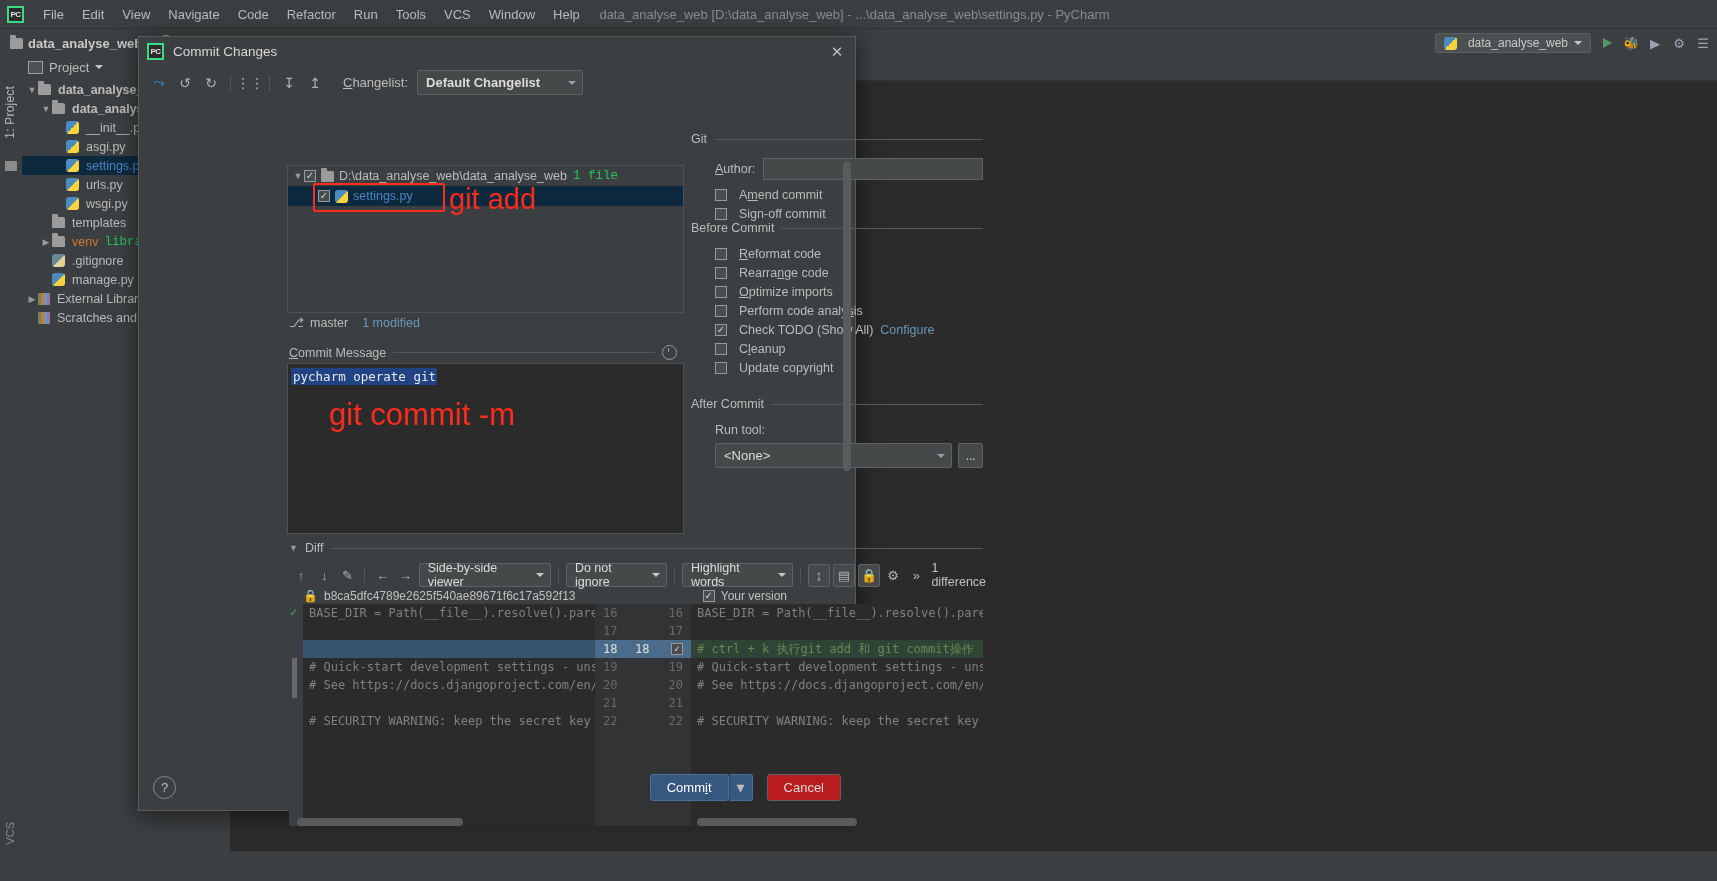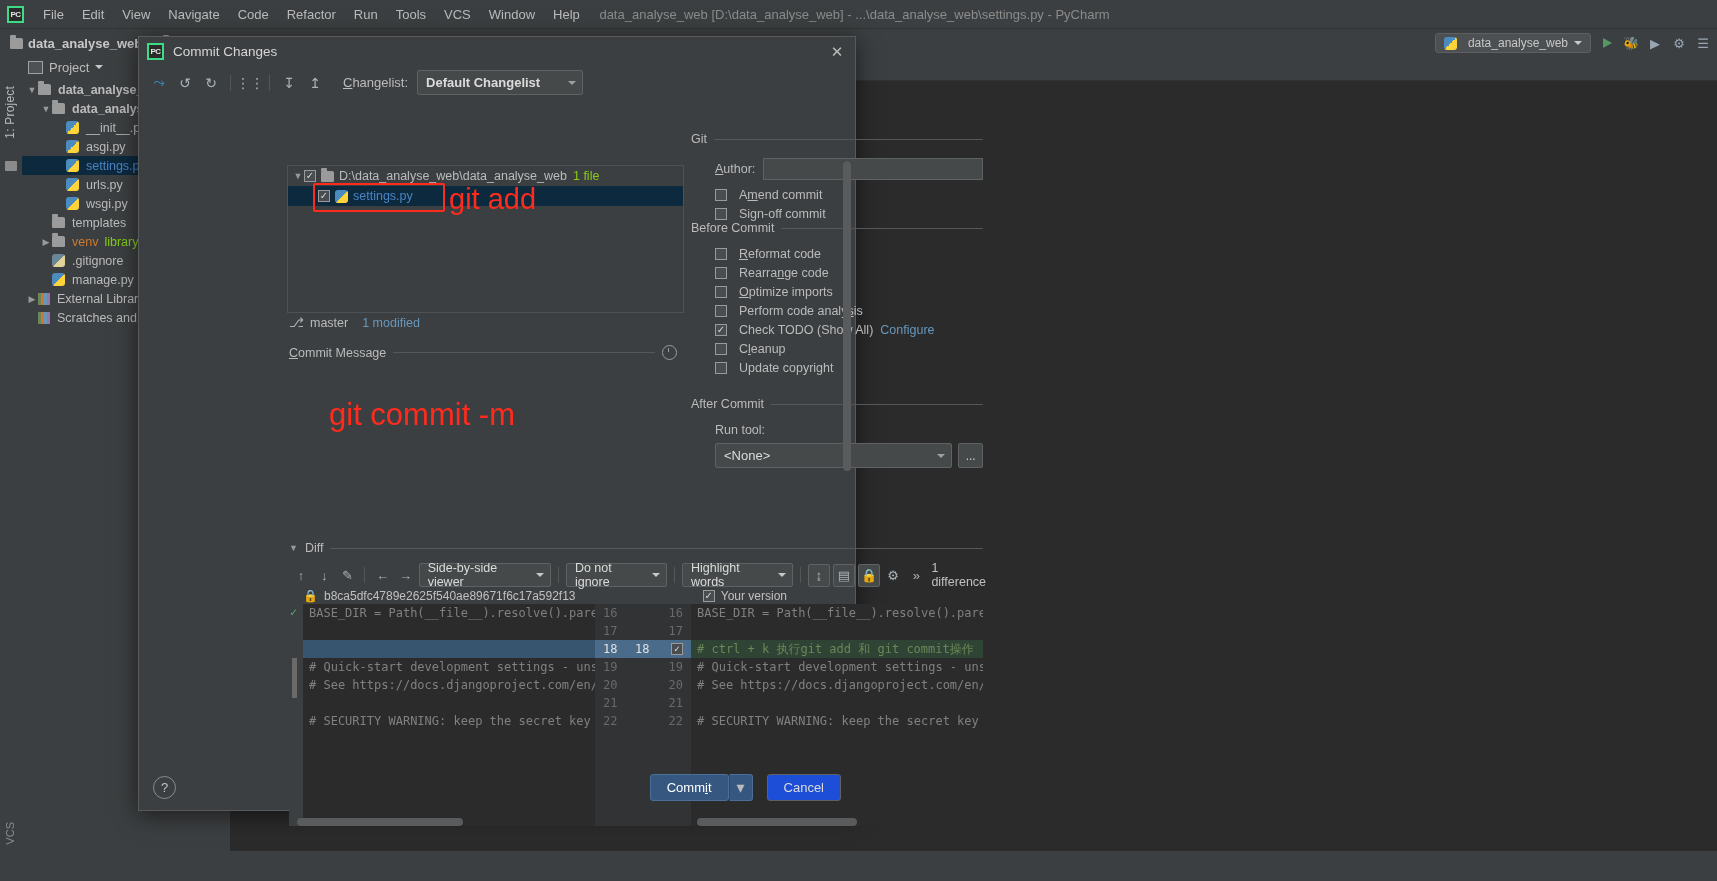--- a/index.html
+++ b/index.html
@@ -93,21 +93,21 @@
     height:22px; display:flex; align-items:center; gap:6px; padding:0 6px;
     font-size:13px; color:#bbbbbb;
   }
   .proj-sq { width:13px;height:11px;border:1px solid #a0a0a0; background:#4e5254;}
   .tree { font-size:12.5px; color:#bbbbbb; padding-top:2px; }
   .trow { height:19px; display:flex; align-items:center; white-space:nowrap; padding-left:4px;}
   .trow.sel { background:#0d293e; }
   .arrow { width:12px; text-align:center; color:#9a9a9a; font-size:9px;}
   .tlabel { margin-left:2px; }
   .tlabel.bold { font-weight:bold; }
-  .muted { color:#84cc16; margin-left:6px;}
+  .muted { color:#22c55e; margin-left:6px;font-family:Liberation Mono, monospace;}
   .orange { color:#cc7832; }
   .modfile { color:#4b84c4; }
 
   
   .editor {
     position:absolute; left:230px; right:0; top:56px; bottom:30px;
     background:#2b2b2b;
   }
   .tabstrip { height:24px; background:#3c3f41; border-bottom:1px solid #323232;}
   .codebg {
@@ -270,21 +270,21 @@
     position:absolute; left:0; right:0; bottom:0; height:46px;
     display:flex; align-items:center; padding:0 14px;
   }
   .helpbtn {
     width:21px;height:21px;border-radius:50%;border:1px solid #8b8b8b;
     display:flex;align-items:center;justify-content:center;color:#c0c0c0;font-size:13px;
   }
   .btn {
     height:25px; padding:0 16px; font-size:13px; border-radius:3px;
     display:flex; align-items:center; justify-content:center;
-    border:1px solid #5e6264; background:#1d4ed8; color:#dcdcdc;
+    border:1px solid #5e6264; background:#b91c1c; color:#dcdcdc;
   }
   .btn.primary { background:#365880; border-color:#4a6f99; color:#ffffff; }
   .btn u{text-decoration:underline;}
   .splitarrow {
     width:22px;height:25px;border:1px solid #4a6f99;border-left:1px solid #2d4a6b;
     background:#365880;display:flex;align-items:center;justify-content:center;border-radius:0 3px 3px 0;
   }
 </style>
 </head>
 <body>
@@ -484,20 +484,23 @@
     <div class="branchrow">
       <span class="bi">⎇</span>
       <span>master</span>
       <span class="blue" style="margin-left:8px;">1 modified</span>
     </div>
 
     <div id="cmsg-sec" class="sectitle">
       <span><u>C</u>ommit Message</span>
       <span class="line"></span>
       <span class="clock"></span>
+    </div>
+    <div id="cmsg-box">
+      <span id="cmsg-text">pycharm operate git</span>
     </div>
     <div class="annot" id="annot-commit">git commit -m</div>
 
     <div id="gitcol">
       <div class="sectitle">
         <span>Git</span>
         <span class="line"></span>
       </div>
 
       <div class="author-row">

